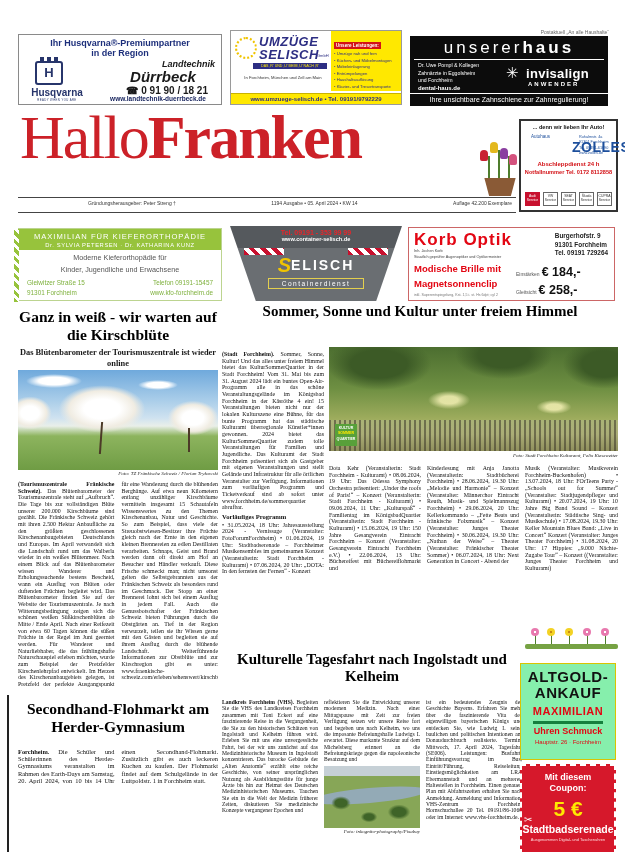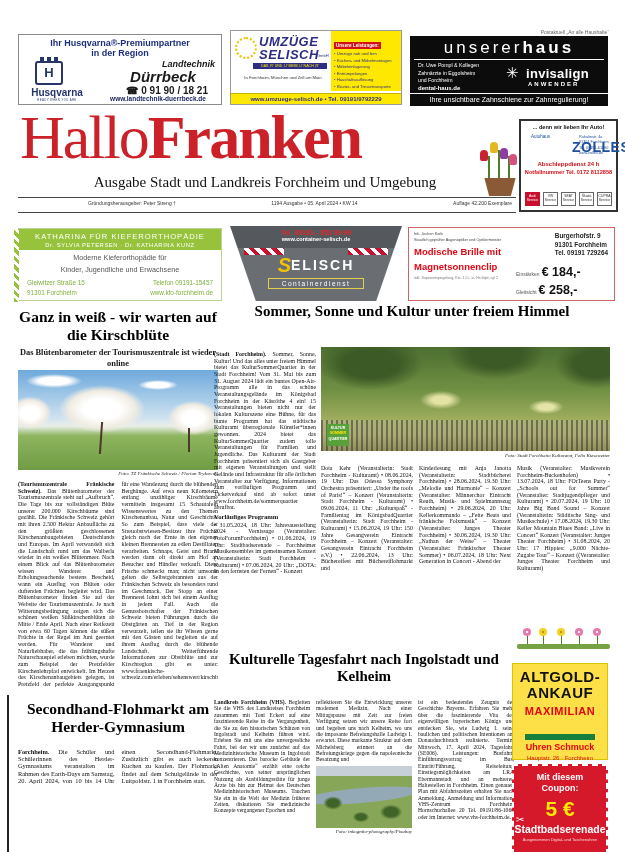--- a/index.html
+++ b/index.html
@@ -140,21 +140,21 @@
   .a1-photo { top:62px; left:0; width:200px; height:100px; }
   .a1-cap { position:absolute; top:163px; width:100%; }
   .body-txt { font-size:5.9px; line-height:1.13; text-align:justify; color:#111; }
   .lead { font-weight:bold; }
   .a1-body { position:absolute; top:173px; width:100%; height:212px; column-count:2; column-gap:7px; overflow:hidden; }
   .a2-hl { position:absolute; top:392px; width:100%; font-size:15.5px; }
   .a2-body { position:absolute; top:440px; width:100%; height:100px; column-count:2; column-gap:7px; overflow:hidden;
              font-size:6.4px; }
 
   
-  .mid { left:214px; top:303px; width:396px; height:549px; }
+  .mid { left:222px; top:303px; width:396px; height:549px; }
   .m-hl { position:absolute; top:0; width:100%; font-size:15px; }
   .m-sub { position:absolute; top:22px; width:100%; text-align:center; font-weight:bold; font-size:8.6px; }
   .m-photo { left:107px; top:44px; width:289px; height:104px; }
   .m-cap { position:absolute; left:107px; top:150px; width:289px; }
   .m-col { position:absolute; overflow:hidden; }
   .m-intro { left:0; top:48px; width:102px; height:296px; }
   .prog-title { font-weight:bold; font-size:6.6px; margin:2px 0 1px; }
   .m-c2 { left:107px; top:162px; width:92px; height:182px; }
   .m-c3 { left:205px; top:162px; width:92px; height:182px; }
   .m-c4 { left:303px; top:162px; width:93px; height:148px; }
@@ -169,25 +169,25 @@
   
   .tf-hl { position:absolute; left:0; top:348px; width:300px; font-size:15px; }
   .tf-c1 { left:0; top:396px; width:96px; height:152px; }
   .tf-c2 { left:102px; top:396px; width:96px; height:152px; }
   .tf-c3 { left:204px; top:396px; width:96px; height:152px; }
   .tf-photo { position:relative; width:96px; height:62px; margin-top:3px; }
   .tf-cap { margin-top:1px; }
   .bt2 { font-size:5.6px; line-height:1.14; text-align:justify; color:#111; }
 
   
-  .ad-alt { left:298px; top:360px; width:96px; height:97px; background:#fde047; border:1px solid #d9c400;
+  .ad-alt { left:298px; top:360px; width:96px; height:97px; background:#86efac; border:1px solid #d9c400;
             text-align:center; padding-top:5px; }
   .alt-big { font-size:15px; font-weight:bold; color:#111; line-height:1.05; letter-spacing:.5px; }
-  .alt-max { display:inline-block; color:#e30613; font-weight:bold; font-size:11px; border-bottom:6px solid #15803d;
-             margin-top:3px; padding-bottom:17px; letter-spacing:.5px; }
+  .alt-max { display:inline-block; color:#e30613; font-weight:bold; font-size:11px; border-bottom:3px solid #15803d;
+             margin-top:3px; padding-bottom:4px; letter-spacing:.5px; }
   .alt-sub { color:#e30613; font-weight:bold; font-size:9px; margin-top:2px; }
   .alt-addr { color:#e30613; font-size:6px; margin-top:3px; }
   .ad-coupon { left:298px; top:461px; width:96px; height:91px; background:#d6182b; border:2px dashed #fff;
                text-align:center; color:#fff; padding-top:6px; }
   .cp-l { font-weight:bold; font-size:9px; line-height:1.2; }
   .cp-price { color:#ffe900; font-weight:bold; font-size:21px; margin-top:3px; }
   .cp-l3 { font-weight:bold; font-size:10.5px; margin-top:2px; }
   .cp-sm { font-size:4px; margin-top:2px; color:#ffd7da; }
   .scissors { position:absolute; left:2px; top:48px; font-size:10px; color:#fff; }
 
@@ -254,21 +254,20 @@
   <div class="abs pot-group">
     <div class="stem" style="left:10px; height:26px;"></div>
     <div class="stem" style="left:20px; height:32px;"></div>
     <div class="stem" style="left:30px; height:26px;"></div>
     <div class="tulip" style="left:2px; top:14px; background:#c92332;"></div>
     <div class="tulip" style="left:12px; top:6px; background:#e3b81e;"></div>
     <div class="tulip" style="left:22px; top:12px; background:#8a3fa0;"></div>
     <div class="tulip" style="left:31px; top:18px; background:#d4527e;"></div>
     <div class="pot"></div>
   </div>
-  <div class="abs mast-sub">Ausgabe Stadt und Landkreis Forchheim und Umgebung</div>
   <div class="abs rule" style="top:197px;"></div>
   <div class="abs dateline sans">
     <span>Gründungsherausgeber: Peter Streng †</span>
     <span>1194 Ausgabe • 05. April 2024 • KW 14</span>
     <span>Auflage 42.200 Exemplare</span>
   </div>
   <div class="abs rule" style="top:212px;"></div>
 
   <div class="abs ad-zolles sans">
     <div class="zol-slogan">... denn wir lieben Ihr Auto!</div>
@@ -287,21 +286,21 @@
       <div class="zol-brand">VW Service</div>
       <div class="zol-brand">SEAT Service</div>
       <div class="zol-brand">Škoda Service</div>
       <div class="zol-brand">CUPRA Service</div>
     </div>
   </div>
 
   <div class="abs ad-kfo sans">
     <div class="kfo-accent"></div>
     <div class="kfo-head">
-      <div class="kfo-h1">KATHARINA FÜR KIEFERORTHOPÄDIE</div>
+      <div class="kfo-h1">MAXIMILIAN FÜR KIEFERORTHOPÄDIE</div>
       <div class="kfo-h2">Dr. SYLVIA PETERSEN · Dr. KATHARINA KUNZ</div>
     </div>
     <div class="kfo-b">Moderne Kieferorthopädie für</div>
     <div class="kfo-b">Kinder, Jugendliche und Erwachsene</div>
     <div class="kfo-grid">
       <div>
         <div>Gleiwitzer Straße 15</div>
         <div>91301 Forchheim</div>
       </div>
       <div style="text-align:right;">
@@ -316,20 +315,21 @@
       <div class="skip-phone">Tel. 09191 - 353 99 99</div>
       <div class="skip-url">www.container-selisch.de</div>
       <div class="stripe" style="left:14px;"></div>
       <div class="stripe" style="right:14px;"></div>
       <div class="skip-name"><span class="skip-s">S</span><span class="skip-elisch">ELISCH</span></div>
       <div class="skip-sub">Containerdienst</div>
     </div>
   </div>
 
   <div class="abs ad-korb sans">
+    <div class="korb-name">Korb Optik</div>
     <div class="korb-small">Inh. Jochen Korb</div>
     <div class="korb-small">Staatlich geprüfter Augenoptiker und Optikermeister</div>
     <div class="korb-addr">
       <div>Burgerhofstr. 9</div>
       <div>91301 Forchheim</div>
       <div>Tel. 09191 729264</div>
     </div>
     <div class="korb-offer">Modische Brille mit</div>
     <div class="korb-offer">Magnetsonnenclip</div>
     <div class="korb-fine">inkl. Superentspiegelung, Kst. 1,5 i. st. Hs 6dpt; cyl 2</div>

